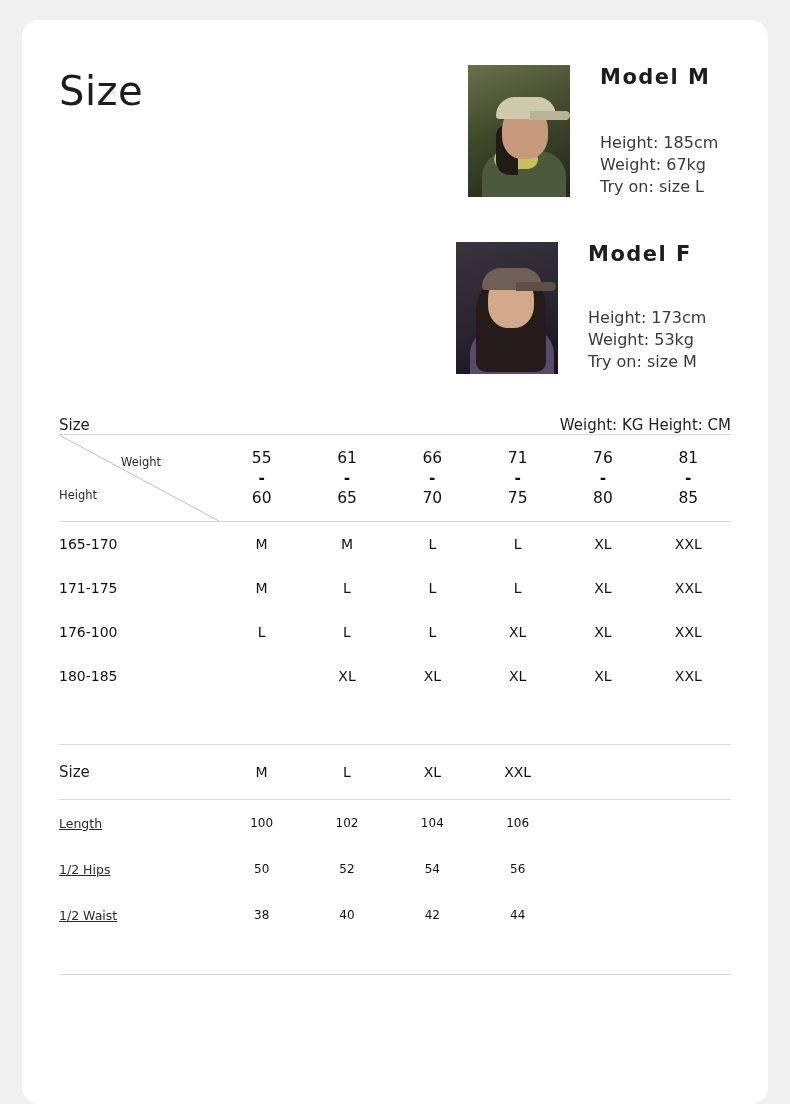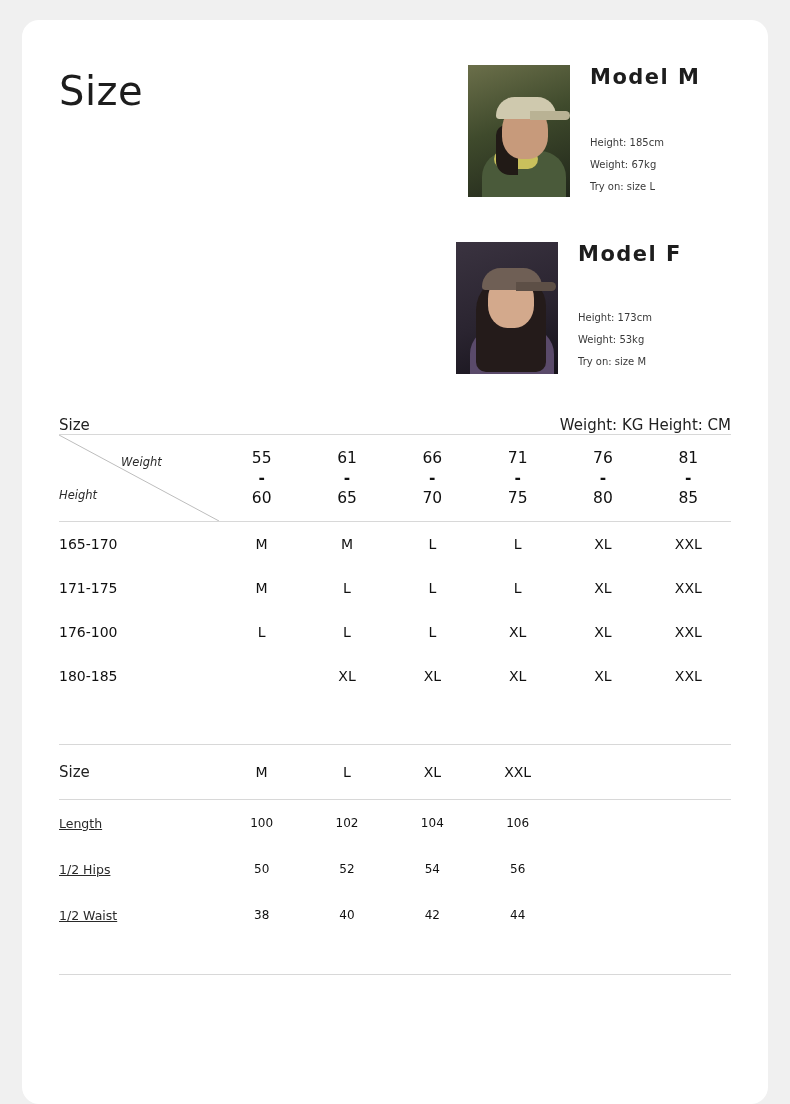--- a/index.html
+++ b/index.html
@@ -51,34 +51,34 @@
     width: 102px;
     height: 132px;
     overflow: hidden;
     position: relative;
     background: #2e2a24;
     flex: none;
   }
   .model-photo.female { background: #232028; }
 
   .model-info {
-    margin-left: 20px;
+    margin-left: 30px;
     width: 170px;
   }
   .model-name {
     font-size: 21px;
     font-weight: bold;
     letter-spacing: 1.5px;
     color: #1d1d1d;
     line-height: 1.2;
     white-space: nowrap;
   }
   .model-stats {
     margin-top: 42px;
-    font-size: 10px;
+    font-size: 16px;
     line-height: 22px;
     color: #3a3a3a;
   }
   .model-f .model-stats { margin-top: 40px; }
 
   
   .ph-sky {
     position: absolute; left: 0; top: 0; right: 0; bottom: 0;
   }
   .m-sky {
@@ -170,21 +170,20 @@
     padding: 0;
     text-align: center;
     font-weight: normal;
   }
   .col-label { width: 160px; text-align: left !important; }
 
   
   .corner {
     position: relative;
     height: 86px;
-    font-style: italic;
   }
   .corner .diag {
     position: absolute;
     left: 0; top: 0; width: 100%; height: 100%;
   }
   .corner .w-lab {
     position: absolute;
     left: 62px; top: 20px;
     font-size: 11.5px;
     color: #2a2a2a;

